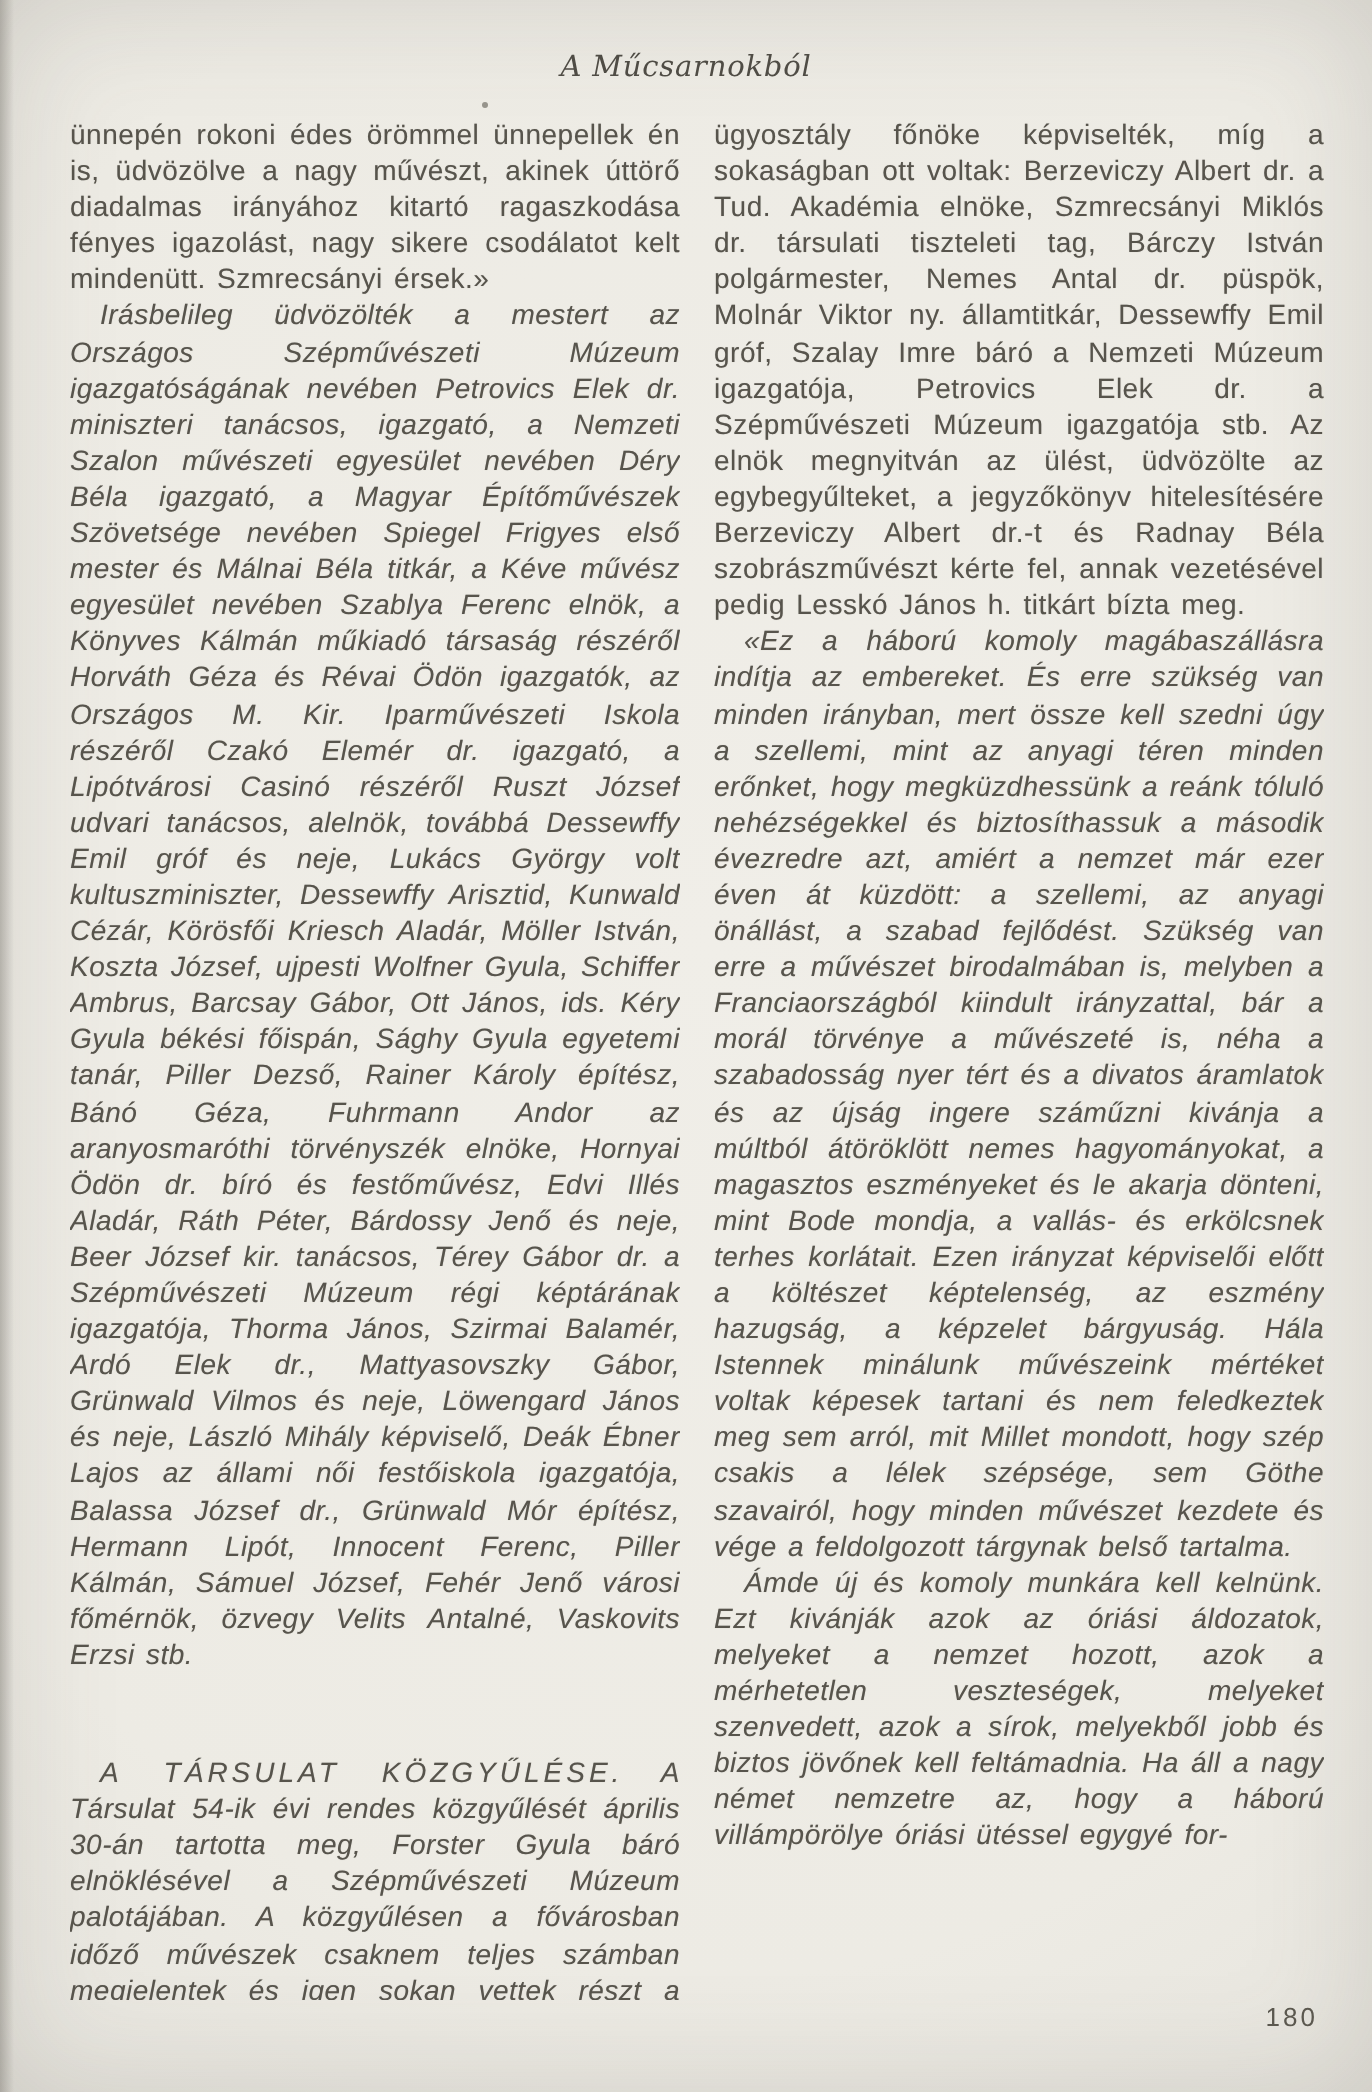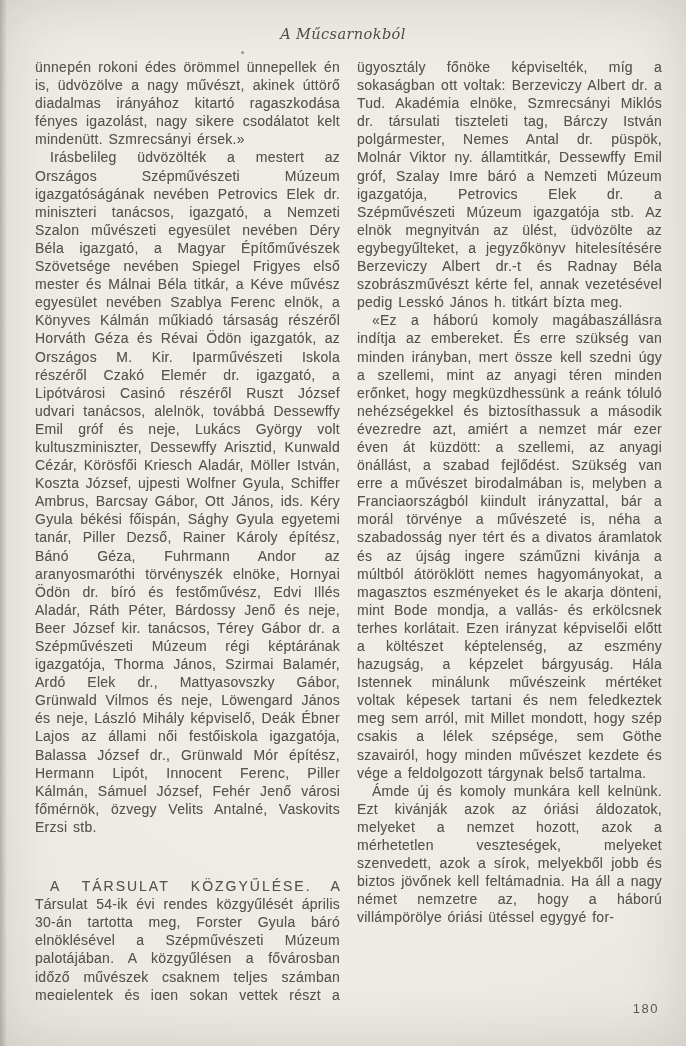--- a/index.html
+++ b/index.html
@@ -46,21 +46,21 @@
     overflow: hidden;
     font-size: 14px;
     line-height: 18.1px;
     text-align: justify;
     letter-spacing: 0.25px;
     word-spacing: 1.5px;
     color: #57544c;
     text-shadow: 0 0 0.4px rgba(87,84,76,0.35);
   }
   .col p { margin: 0; }
-  .col p.indent { text-indent: 15px; }
+  .col p.indent { text-indent: 15px; font-style: italic; }
   .col p.space-before { margin-top: 41px; }
   .lead { letter-spacing: 2px; }
   .folio {
     position: absolute; right: 27px; top: 1001px;
     font-size: 13px; letter-spacing: 1.5px;
     color: #5b584f;
   }
 </style>
 </head>
 <body>

